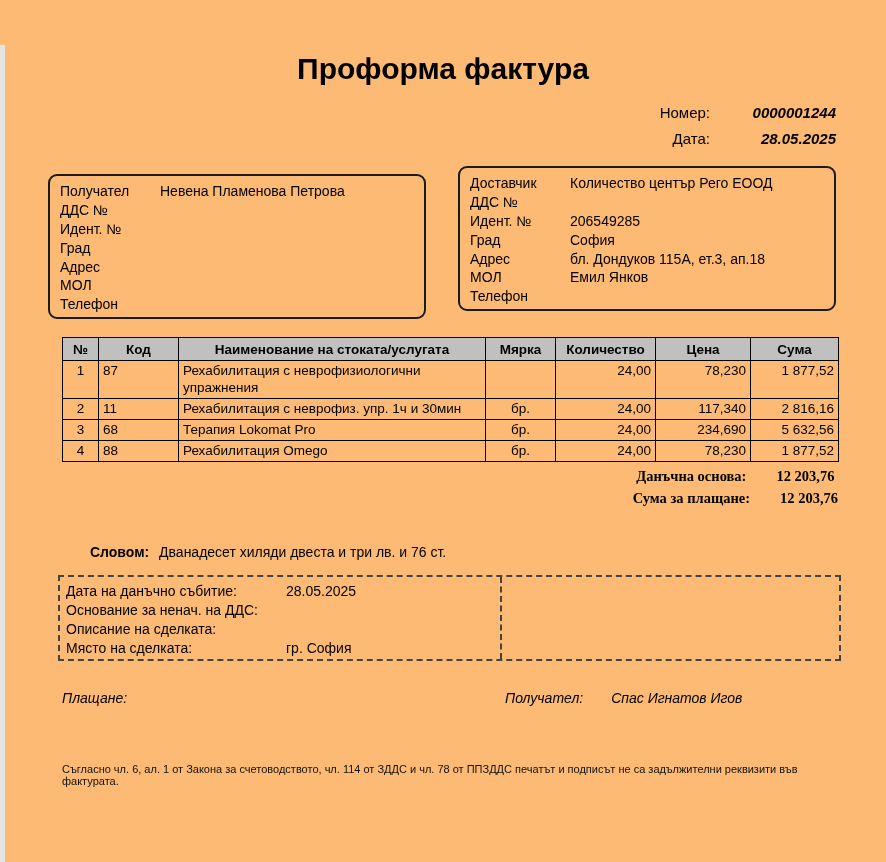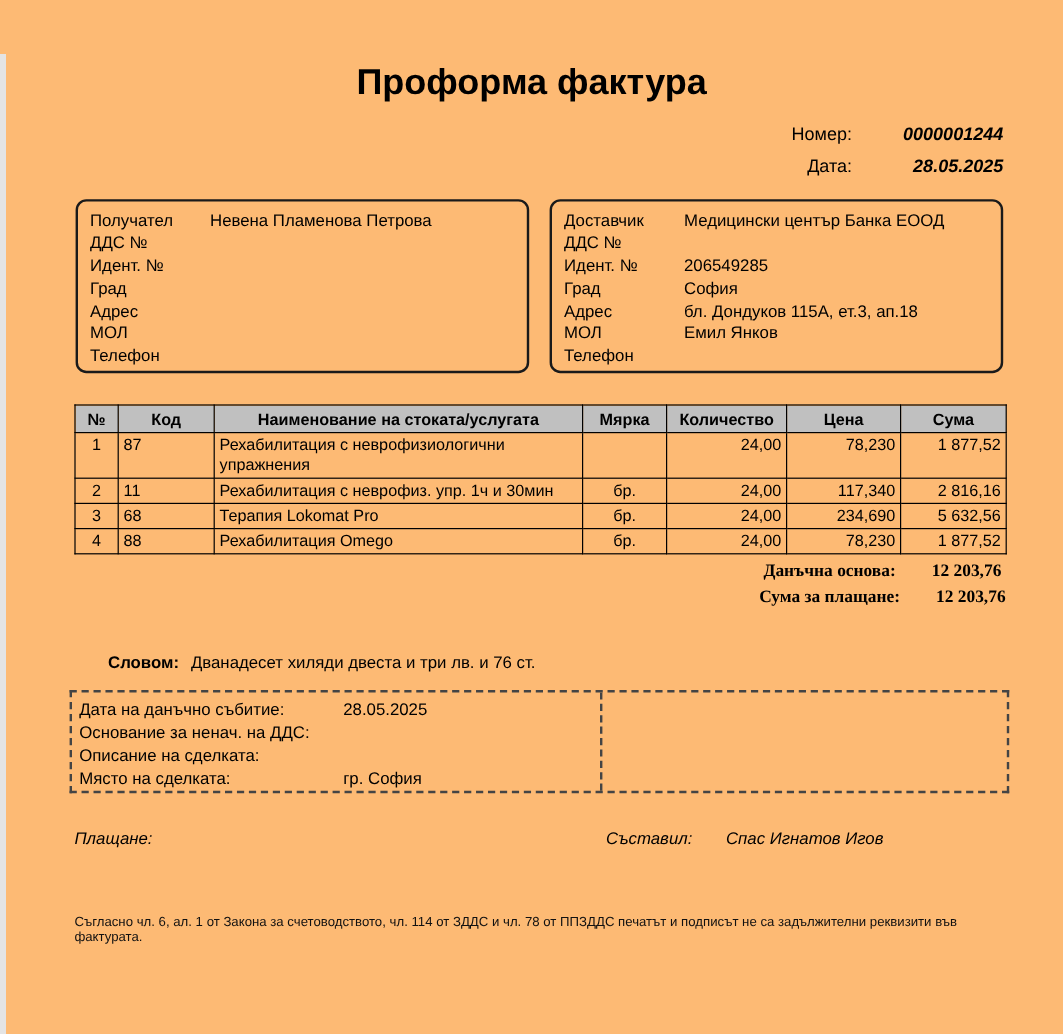--- a/index.html
+++ b/index.html
@@ -17,21 +17,21 @@
   .meta { position:absolute; top:104px; right:50px; }
   .meta-row { display:flex; justify-content:flex-end; margin-bottom:9px; font-size:15px; line-height:17px; }
   .meta-label { width:130px; text-align:right; }
   .meta-value { width:126px; text-align:right; font-weight:bold;font-style:italic; }
 
   .party-box {
     position:absolute; top:166px; height:145px; width:378px;
     border:2px solid #1a1a1a; border-radius:9px;
     padding:6px 10px; box-sizing:border-box; font-size:14px;
   }
-  .party-recipient { left:63px; }
+  .party-recipient { left:48px;margin-top:8px; }
   .party-supplier  { left:458px; }
   .party-row { display:flex; height:18.8px; align-items:center; white-space:nowrap; }
   .party-label { width:100px; flex-shrink:0; }
 
   table.items {
     position:absolute; left:62px; top:337px; width:776px;
     border-collapse:collapse; font-size:13.5px; table-layout:fixed;
   }
   table.items th, table.items td { border:1.5px solid #000; padding:1px 4px; overflow:hidden; }
   table.items th { background:#c0c0c0; font-weight:bold; height:20px; text-align:center; }
@@ -115,21 +115,21 @@
     </div>
     <div class="party-row">
       <span class="party-label">Телефон</span>
       <span class="party-value"></span>
     </div>
   </div>
 
   <div class="party-box party-supplier">
     <div class="party-row">
       <span class="party-label">Доставчик</span>
-      <span class="party-value">Медицински център Банка ЕООД</span>
+      <span class="party-value">Количество център Рего ЕООД</span>
     </div>
     <div class="party-row">
       <span class="party-label">ДДС №</span>
       <span class="party-value"></span>
     </div>
     <div class="party-row">
       <span class="party-label">Идент. №</span>
       <span class="party-value">206549285</span>
     </div>
     <div class="party-row">
@@ -243,18 +243,18 @@
       </div>
       <div class="detail-row">
         <span class="detail-label">Място на сделката:</span>
         <span class="detail-value">гр. София</span>
       </div>
     </div>
   </div>
 
   <div class="sig-received">Плащане:</div>
   <div class="sig-prepared">
-    <span>Съставил:</span>
+    <span>Получател:</span>
     <span class="sig-value">Спас Игнатов Игов</span>
   </div>
 
   <div class="footer-note">Съгласно чл. 6, ал. 1 от Закона за счетоводството, чл. 114 от ЗДДС и чл. 78 от ППЗДДС печатът и подписът не са задължителни реквизити във фактурата.</div>
 </div>
 
 </body></html>

